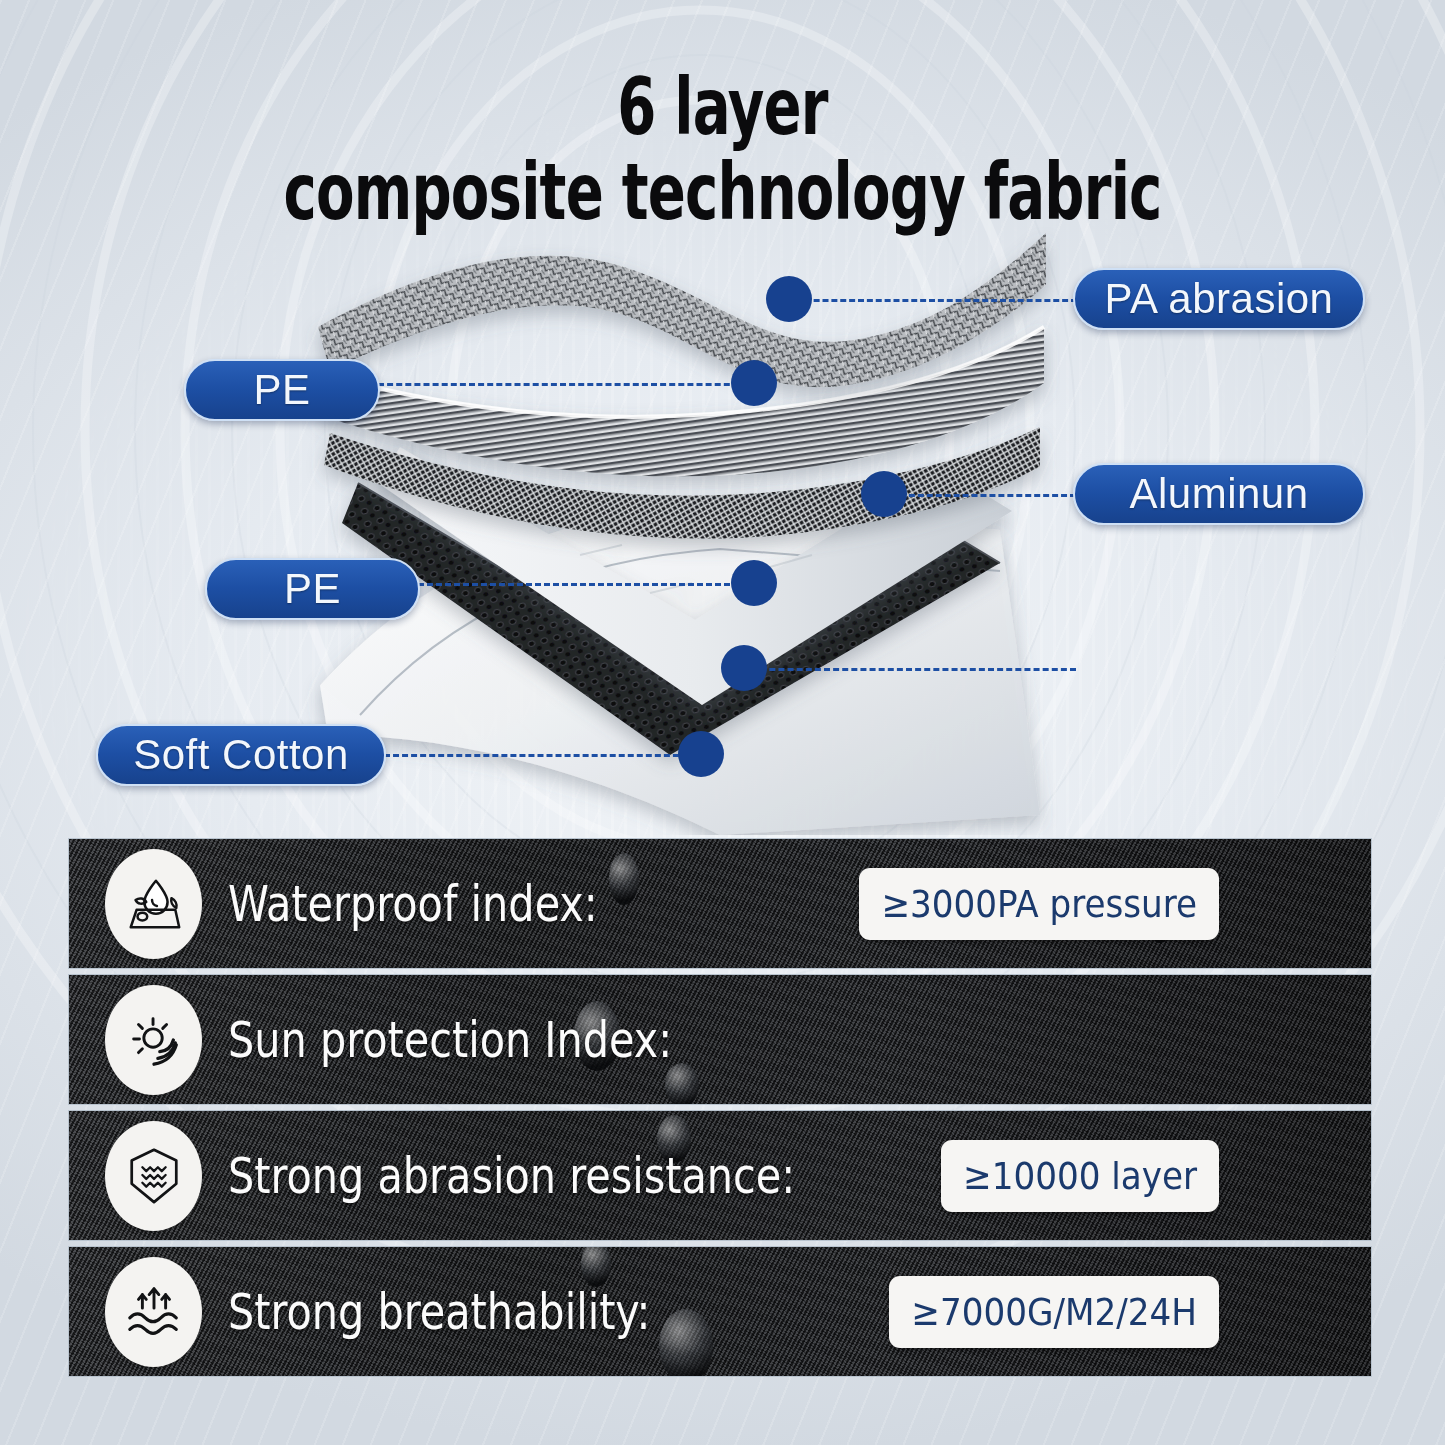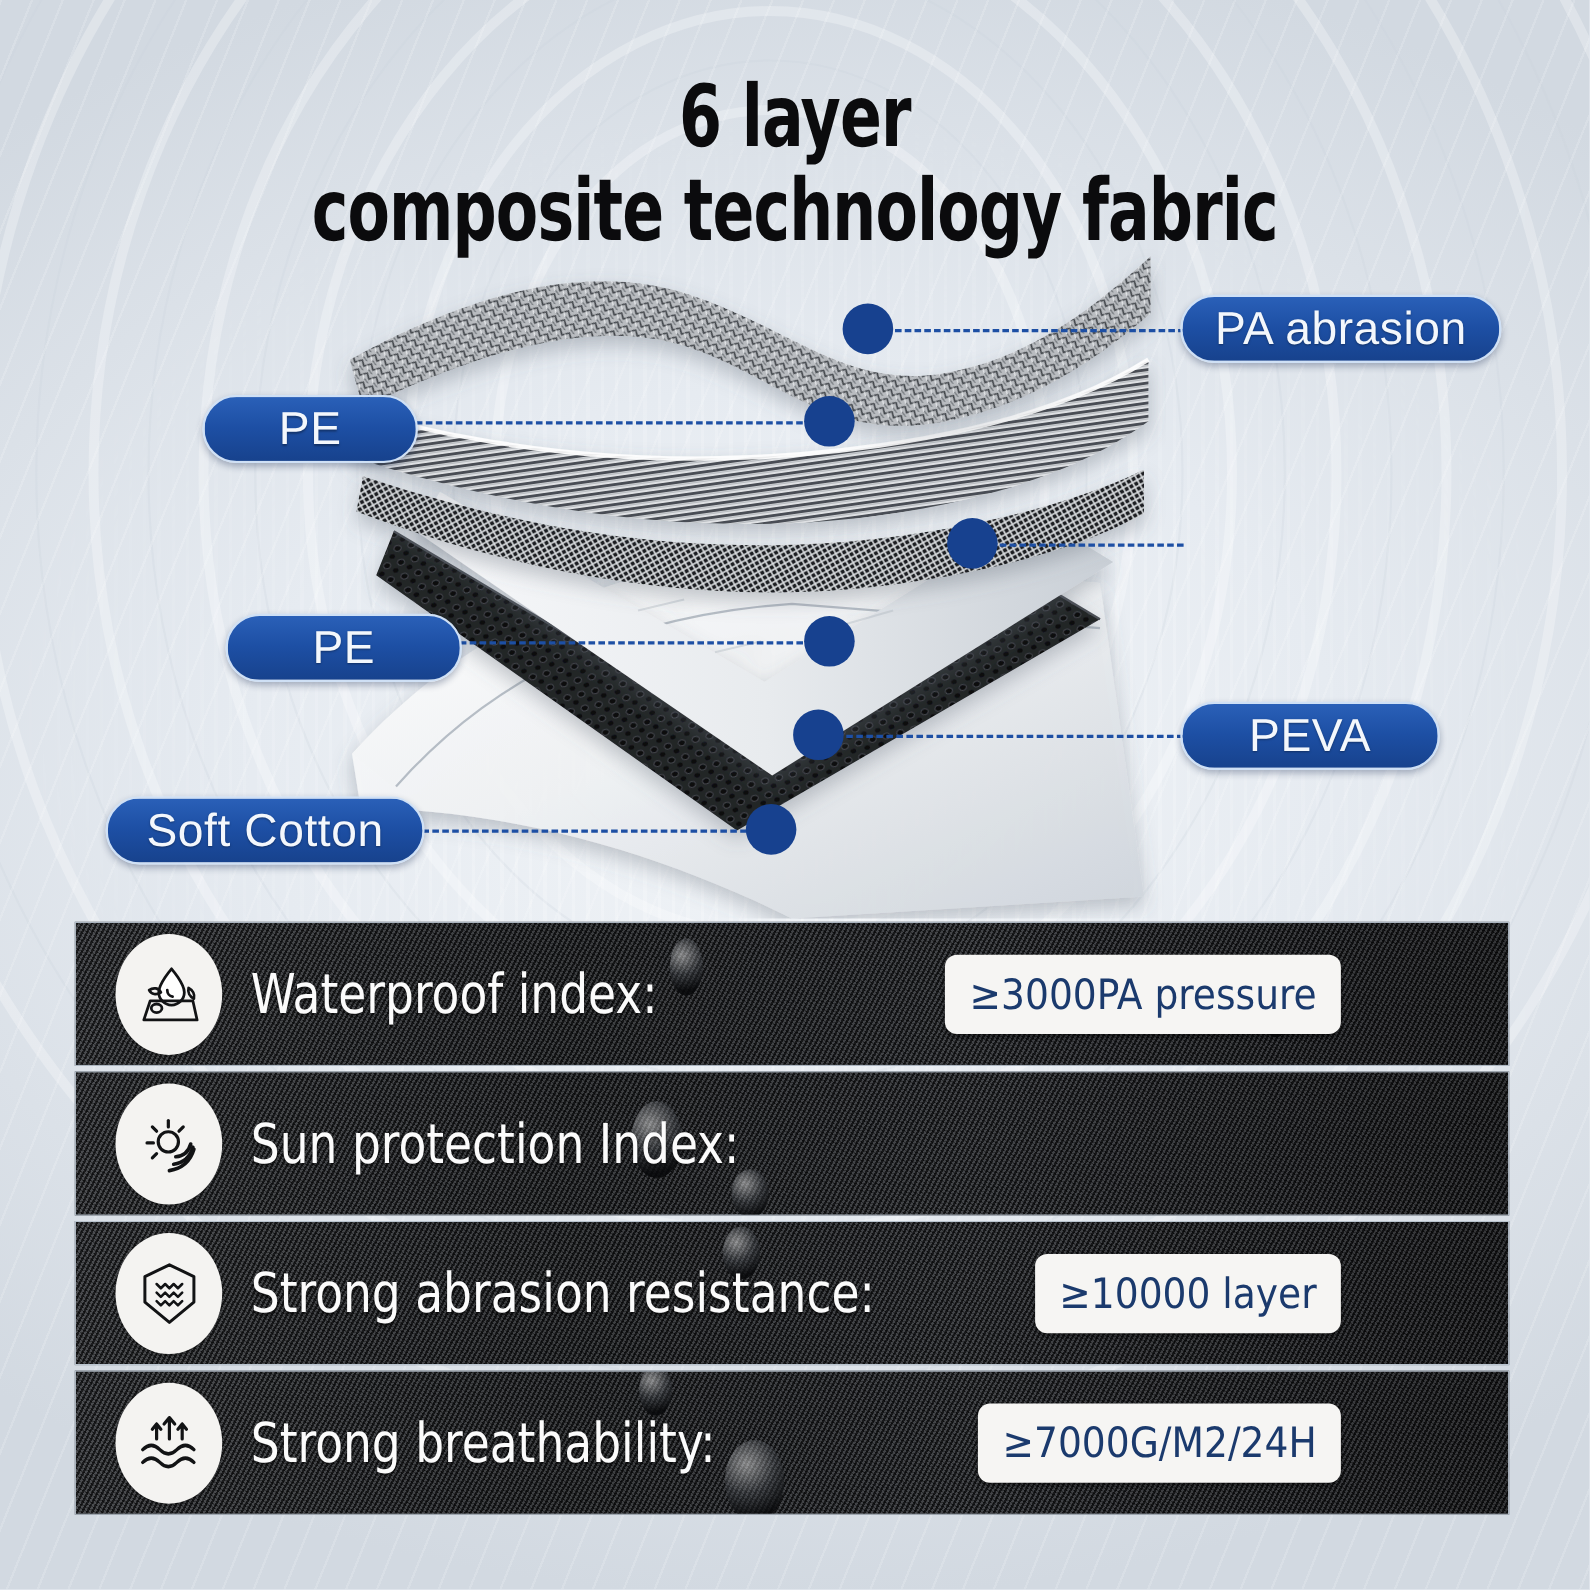--- a/index.html
+++ b/index.html
@@ -242,22 +242,22 @@
   <div class="dot" style="left:731px;top:560px;"></div>
 
   <div class="leader" style="left:742px;top:668px;width:334px;"></div>
   <div class="dot" style="left:721px;top:645px;"></div>
 
   <div class="leader" style="left:384px;top:754px;width:322px;"></div>
   <div class="dot" style="left:678px;top:731px;"></div>
 
   <div class="badge b-pa">PA abrasion</div>
   <div class="badge b-pe1">PE</div>
+  <div class="badge b-al">Aluminun</div>
   <div class="badge b-pe2">PE</div>
-  <div class="badge b-peva">PEVA</div>
   <div class="badge b-sc">Soft Cotton</div>
 
   <div class="rows">
 
     <div class="row r1">
       <div class="tex"></div>
       <div class="drop" style="left:540px;top:14px;width:30px;height:52px;"></div>
       <div class="drop" style="left:1080px;top:70px;width:22px;height:34px;"></div>
       <div class="icon">
         <svg viewBox="0 0 64 64" fill="none" stroke="#121315" stroke-width="2.6" stroke-linecap="round" stroke-linejoin="round">

